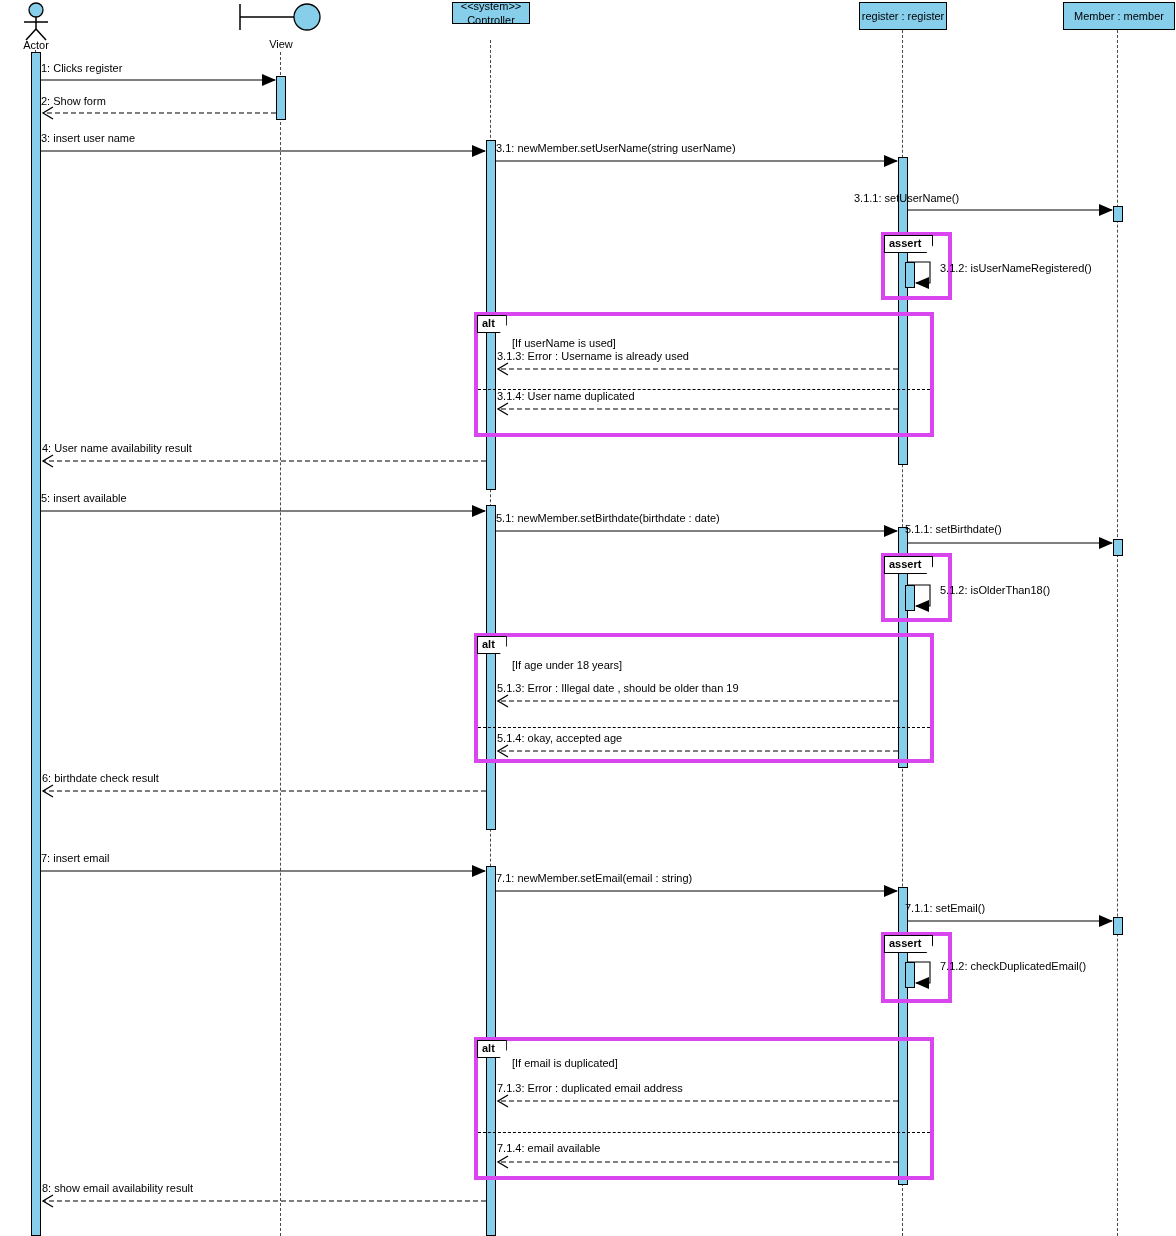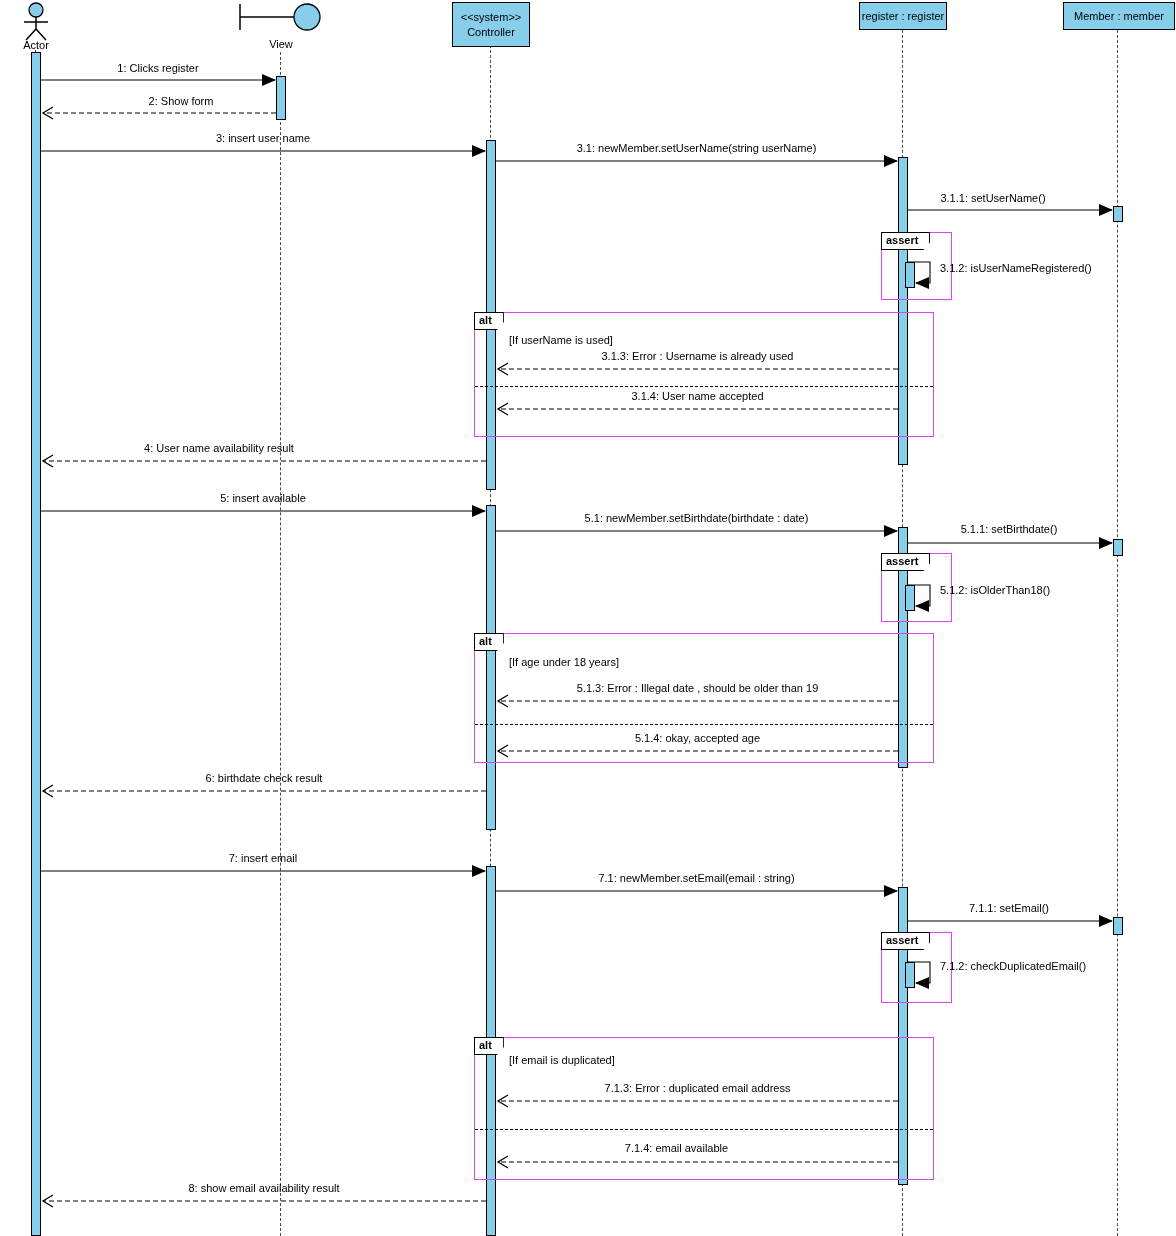--- a/index.html
+++ b/index.html
@@ -4,33 +4,33 @@
 <style>
   * { margin:0; padding:0; box-sizing:border-box; }
   body { background:#fff; }
   .canvas {
     position:relative; width:1176px; height:1236px; background:var(--background,#fff);
     font-family:"Liberation Sans","DejaVu Sans",sans-serif; font-size:11px; color:#000;
     overflow:hidden;
   }
   .lifeline { position:absolute; width:0; border-left:1px dashed #4a4a4a; z-index:0; }
   .activation { position:absolute; width:10px; background:var(--element-fill,#87CEEB); border:1px solid #000; z-index:2; }
-  .frag { position:absolute; border:1px solid #d946ef; z-index:3; background:transparent; }
+  .frag { position:absolute; border:4px solid #d946ef; z-index:3; background:transparent; }
   .frag-tab {
     position:absolute; top:-1px; left:-1px; background:#fff;
     border:1px solid #000; font-weight:bold; font-size:11px;
     padding:1px 11px 2px 4px; line-height:13px;
     clip-path:polygon(0 0,100% 0,100% 55%,calc(100% - 7px) 100%,0 100%);
   }
   .guard { position:absolute; white-space:nowrap; z-index:3; }
   .divider { position:absolute; left:0; width:100%; border-top:1px dashed #000; }
   svg.arrows { position:absolute; left:0; top:0; z-index:4; }
   svg.arrows line, svg.arrows polyline { stroke:#000; stroke-width:1.1; }
   svg.arrows .dl { stroke-dasharray:5 3; }
-  .msg-label { position:absolute; text-align:center; white-space:nowrap; z-index:5; }
+  .msg-label { position:absolute; text-align:left; white-space:nowrap; z-index:5; }
   .msg-label.left { text-align:left; }
   .head {
     position:absolute; background:var(--element-fill,#87CEEB); border:1px solid #000;
     display:flex; flex-direction:column; align-items:center; justify-content:center;
     text-align:center; z-index:6; line-height:1.3;
   }
   .name-label { position:absolute; text-align:center; z-index:6; }
   .icon-svg { position:absolute; z-index:6; }
   .icon-svg line { stroke:#000; stroke-width:1.5; }
   .icon-svg circle { fill:var(--element-fill,#87CEEB); stroke:#000; stroke-width:1.3; }
@@ -119,24 +119,24 @@
     <polyline fill="none" points="908,962 930,962 930,983 916,983" marker-end="url(#mFill)"></polyline>
     <line class="dl" x1="898" y1="1101" x2="498" y2="1101" marker-end="url(#mOpen)"></line>
     <line class="dl" x1="898" y1="1162" x2="498" y2="1162" marker-end="url(#mOpen)"></line>
     <line class="dl" x1="486" y1="1201" x2="43" y2="1201" marker-end="url(#mOpen)"></line>
   </svg>
 
   <div class="msg-label" style="left:41px;top:62px;width:234px">1: Clicks register</div>
   <div class="msg-label" style="left:41px;top:95px;width:280px">2: Show form</div>
   <div class="msg-label" style="left:41px;top:132px;width:444px">3: insert user name</div>
   <div class="msg-label" style="left:496px;top:142px;width:401px">3.1: newMember.setUserName(string userName)</div>
-  <div class="msg-label" style="left:889px;top:192px;width:208px">3.1.1: setUserName()</div>
+  <div class="msg-label" style="left:854px;top:192px;width:208px">3.1.1: setUserName()</div>
   <div class="msg-label left" style="left:940px;top:262px">3.1.2: isUserNameRegistered()</div>
   <div class="msg-label" style="left:497px;top:350px;width:401px">3.1.3: Error : Username is already used</div>
-  <div class="msg-label" style="left:497px;top:390px;width:401px">3.1.4: User name accepted</div>
+  <div class="msg-label" style="left:497px;top:390px;width:401px">3.1.4: User name duplicated</div>
   <div class="msg-label" style="left:42px;top:442px;width:354px">4: User name availability result</div>
   <div class="msg-label" style="left:41px;top:492px;width:444px">5: insert available</div>
   <div class="msg-label" style="left:496px;top:512px;width:401px">5.1: newMember.setBirthdate(birthdate : date)</div>
   <div class="msg-label" style="left:905px;top:523px;width:208px">5.1.1: setBirthdate()</div>
   <div class="msg-label left" style="left:940px;top:584px">5.1.2: isOlderThan18()</div>
   <div class="msg-label" style="left:497px;top:682px;width:401px">5.1.3: Error : Illegal date , should be older than 19</div>
   <div class="msg-label" style="left:497px;top:732px;width:401px">5.1.4: okay, accepted age</div>
   <div class="msg-label" style="left:42px;top:772px;width:444px">6: birthdate check result</div>
   <div class="msg-label" style="left:41px;top:852px;width:444px">7: insert email</div>
   <div class="msg-label" style="left:496px;top:872px;width:401px">7.1: newMember.setEmail(email : string)</div>
@@ -155,21 +155,21 @@
   </svg>
   <div class="name-label" style="left:6px;top:39px;width:60px">Actor</div>
 
   <svg class="icon-svg" style="left:232px;top:2px" width="92" height="32">
     <line x1="8" y1="2" x2="8" y2="28"></line>
     <line x1="8" y1="15" x2="62" y2="15"></line>
     <circle cx="75" cy="15" r="13"></circle>
   </svg>
   <div class="name-label" style="left:250px;top:38px;width:62px">View</div>
 
-  <div class="head" style="left:452px;top:2px;width:78px;height:45px">
+  <div class="head" style="left:452px;top:2px;width:78px;height:22px">
     <span>&lt;&lt;system&gt;&gt;</span>
     <span>Controller</span>
   </div>
 
   <div class="head" style="left:859px;top:2px;width:88px;height:28px">
     <span>register : register</span>
   </div>
 
   <div class="head" style="left:1063px;top:2px;width:112px;height:28px">
     <span>Member : member</span>

